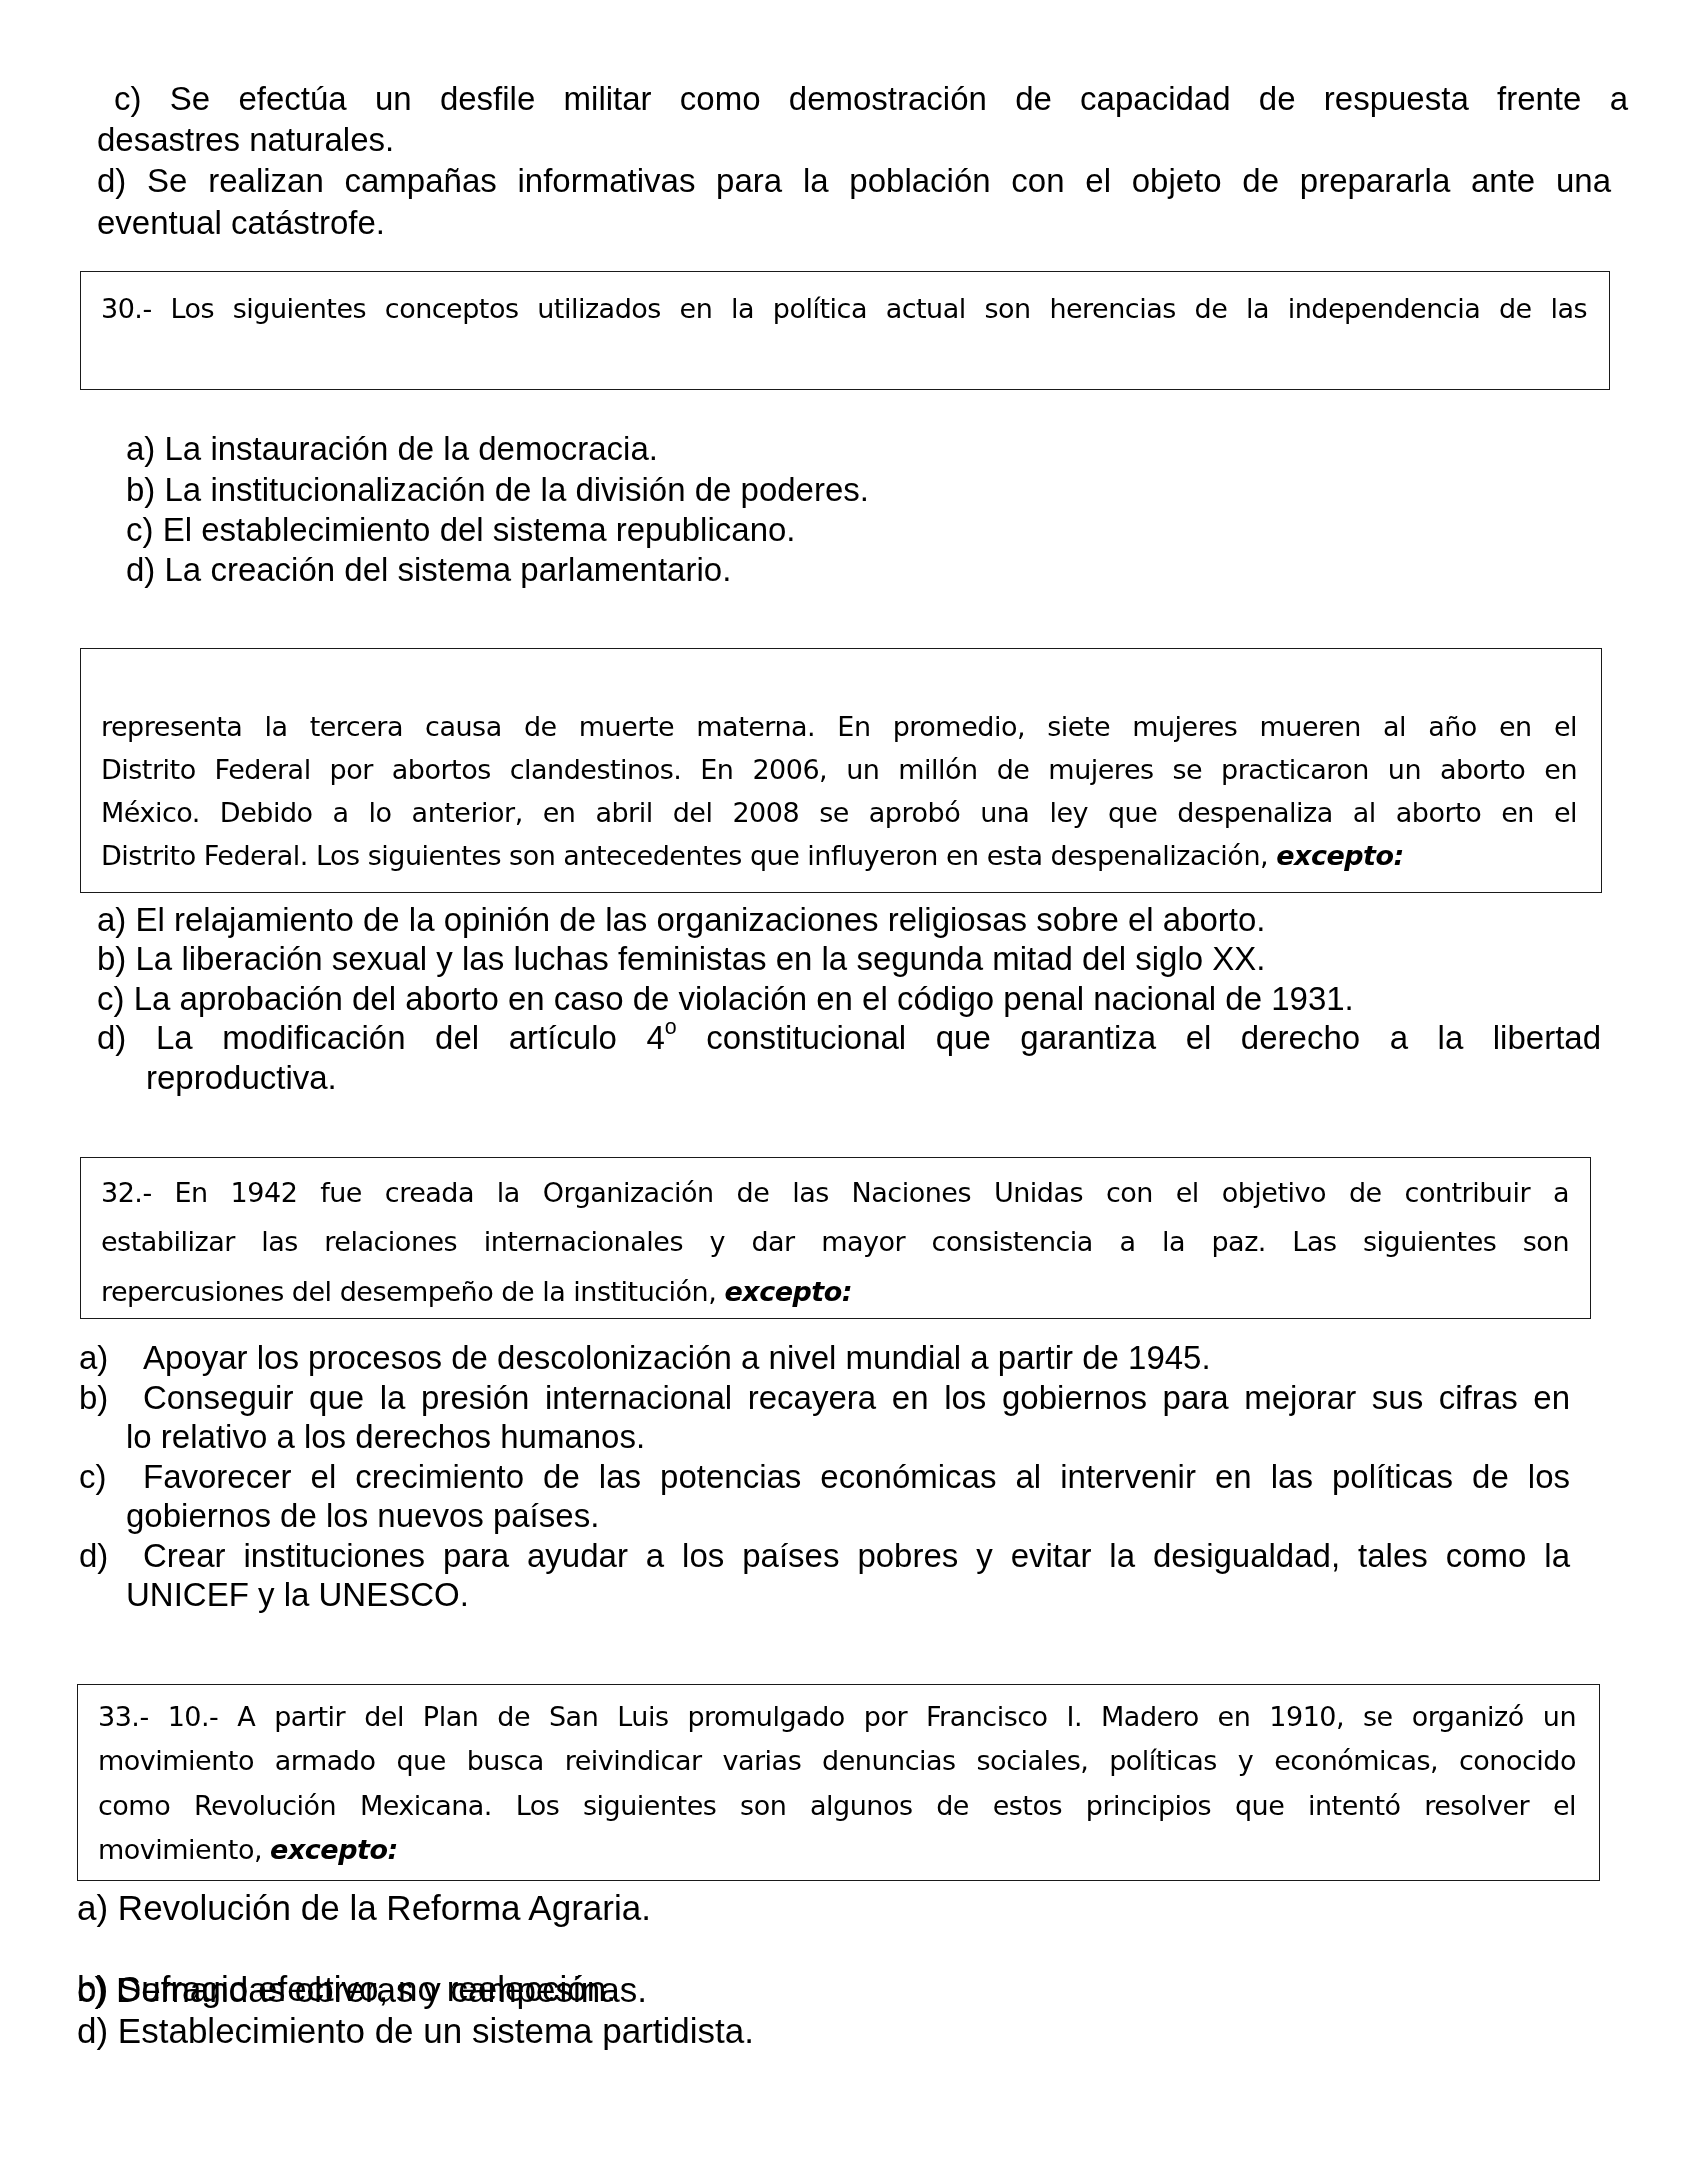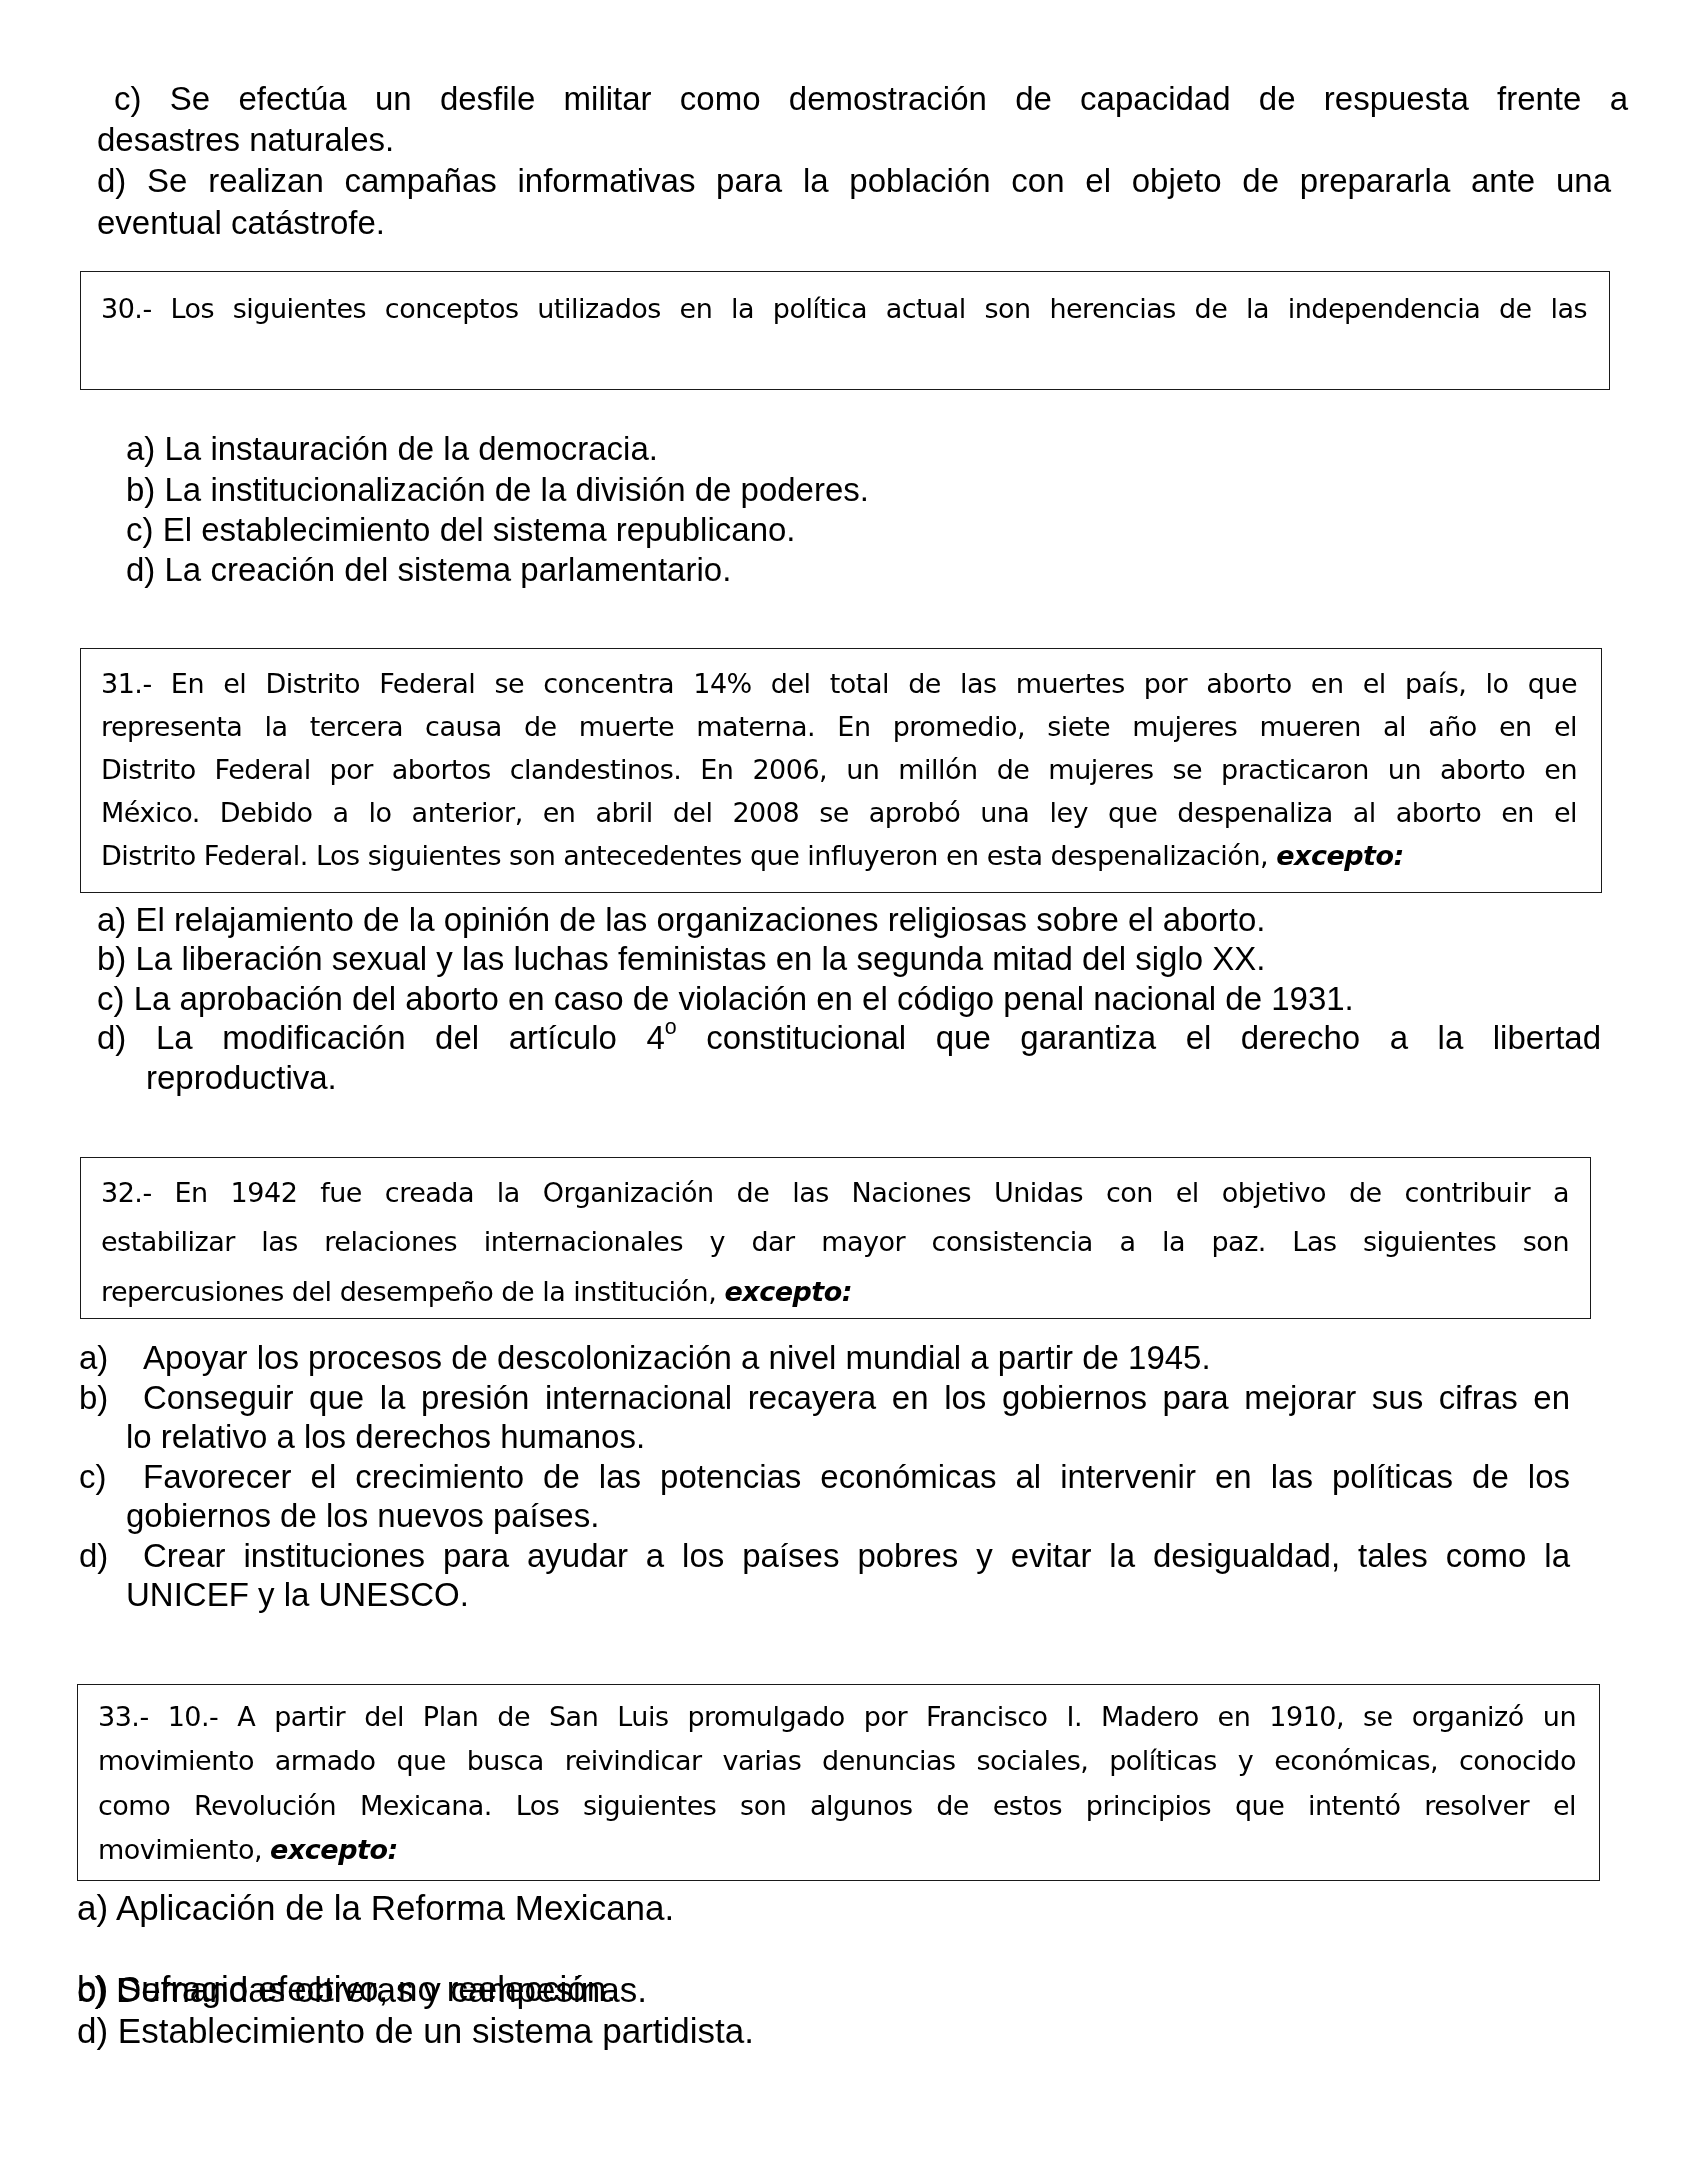--- a/index.html
+++ b/index.html
@@ -73,24 +73,20 @@
 </div>
 
 <div>
   <div class="line" style="left:126px; top:429px;"><span>a)</span> <span>La instauración de la democracia.</span></div>
   <div class="line" style="left:126px; top:470px;"><span>b)</span> <span>La institucionalización de la división de poderes.</span></div>
   <div class="line" style="left:126px; top:510px;"><span>c)</span> <span>El establecimiento del sistema republicano.</span></div>
   <div class="line" style="left:126px; top:550px;"><span>d)</span> <span>La creación del sistema parlamentario.</span></div>
 </div>
 
 <div class="qbox" style="left:80px; top:648px; width:1522px; height:245px;">
-  <div class="qtext justify" style="left:20px; top:13px; width:1476px; line-height:43px;">
-    <span>31.-</span>
-    <span>En el Distrito Federal se concentra 14% del total de las muertes por aborto en el país, lo que</span>
-  </div>
   <div class="qtext justify" style="left:20px; top:56px; width:1476px; line-height:43px;">representa la tercera causa de muerte materna. En promedio, siete mujeres mueren al año  en el</div>
   <div class="qtext justify" style="left:20px; top:99px; width:1476px; line-height:43px;">Distrito Federal por abortos clandestinos. En 2006, un millón de mujeres se practicaron un aborto en</div>
   <div class="qtext justify" style="left:20px; top:142px; width:1476px; line-height:43px;">México. Debido a lo anterior, en abril del 2008 se aprobó una ley que despenaliza al aborto en el</div>
   <div class="qtext" style="left:20px; top:185px; line-height:43px;">
     <span>Distrito Federal. Los siguientes son antecedentes que influyeron en esta despenalización,</span>
     <span class="ex">excepto:</span>
   </div>
 </div>
 
 <div>
@@ -140,18 +136,18 @@
   </div>
   <div class="qtext justify" style="left:20px; top:54px; width:1478px; line-height:44px;">movimiento armado que busca reivindicar varias denuncias sociales, políticas y económicas, conocido</div>
   <div class="qtext justify" style="left:20px; top:99px; width:1478px; line-height:44px;">como Revolución Mexicana. Los siguientes son algunos de estos principios que intentó resolver el</div>
   <div class="qtext" style="left:20px; top:143px; line-height:44px;">
     <span>movimiento,</span>
     <span class="ex">excepto:</span>
   </div>
 </div>
 
 <div>
-  <div class="line" style="left:77px; top:1887px; font-size:35px; line-height:41px;"><span>a)</span> <span>Aplicación de la Reforma Mexicana.</span></div>
+  <div class="line" style="left:77px; top:1887px; font-size:35px; line-height:41px;"><span>a)</span> <span>Revolución de la Reforma Agraria.</span></div>
   <div class="line" style="left:77px; top:1928px; font-size:35px; line-height:41px;margin-top:40px;"><span>b)</span> <span>Sufragio efectivo, no reelección.</span></div>
   <div class="line" style="left:77px; top:1969px; font-size:35px; line-height:41px;"><span>c)</span> <span>Demandas obreras y campesinas.</span></div>
   <div class="line" style="left:77px; top:2010px; font-size:35px; line-height:41px;"><span>d)</span> <span>Establecimiento de un sistema partidista.</span></div>
 </div>
 
 
 </body></html>

